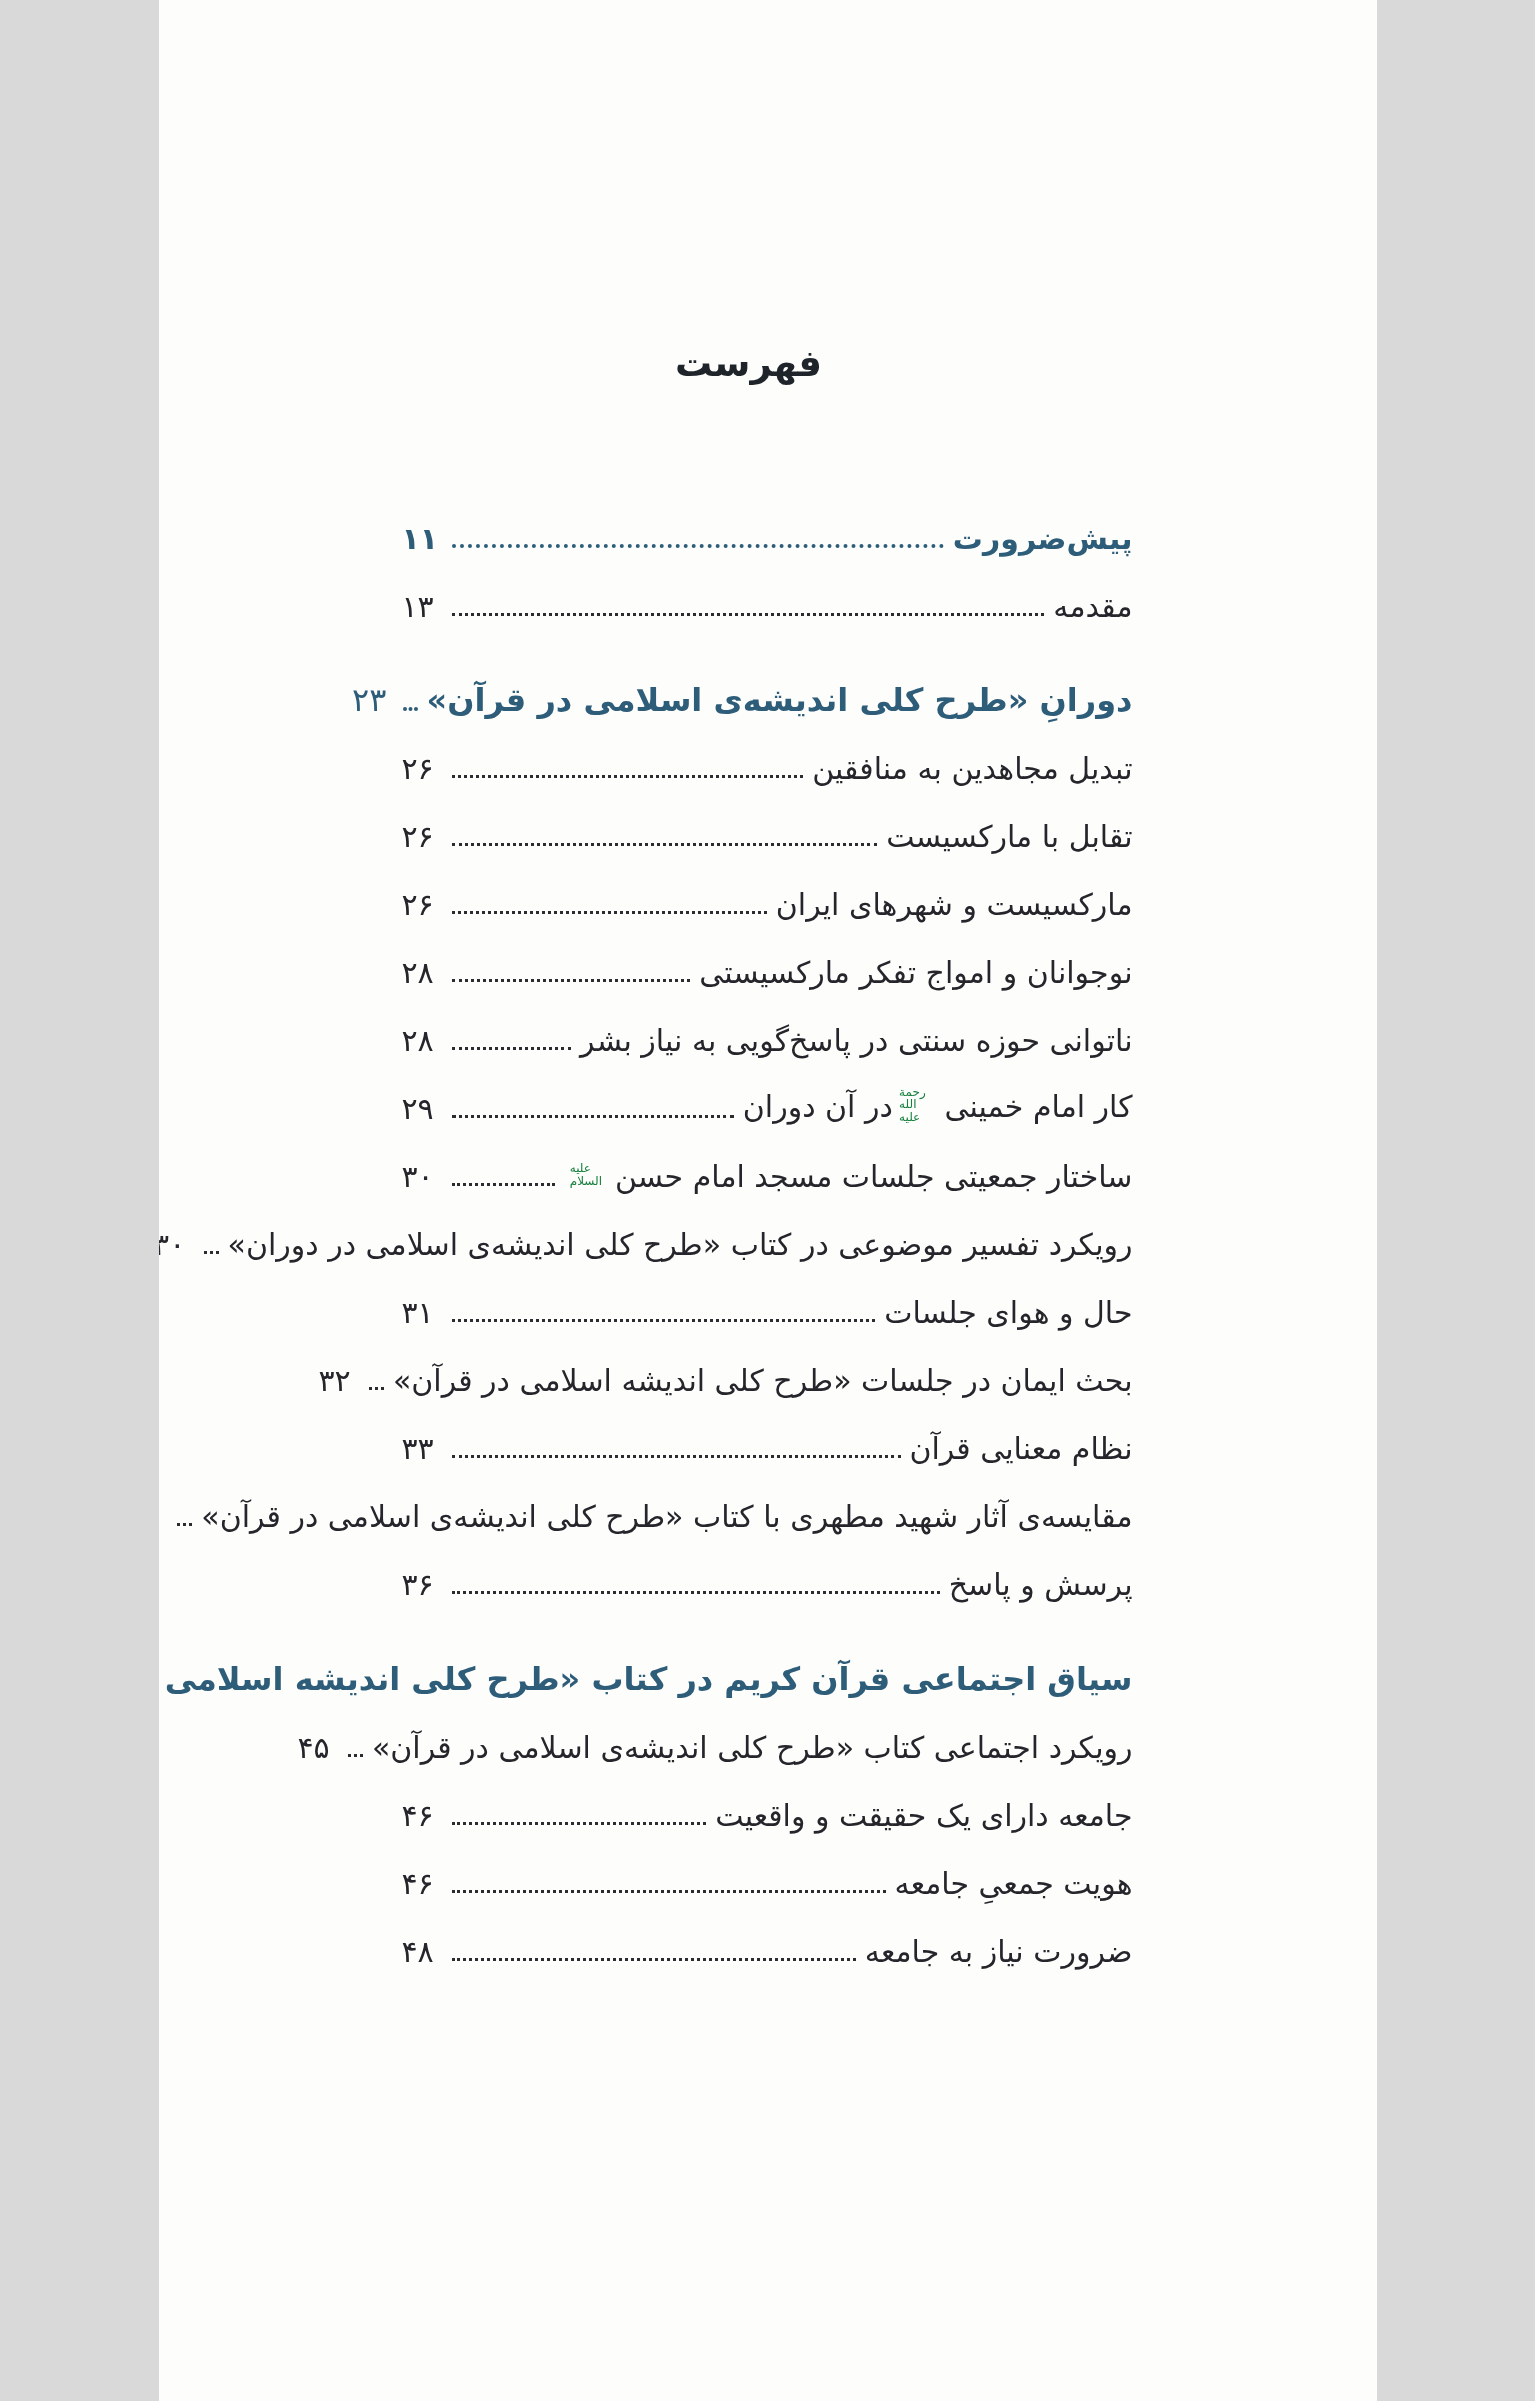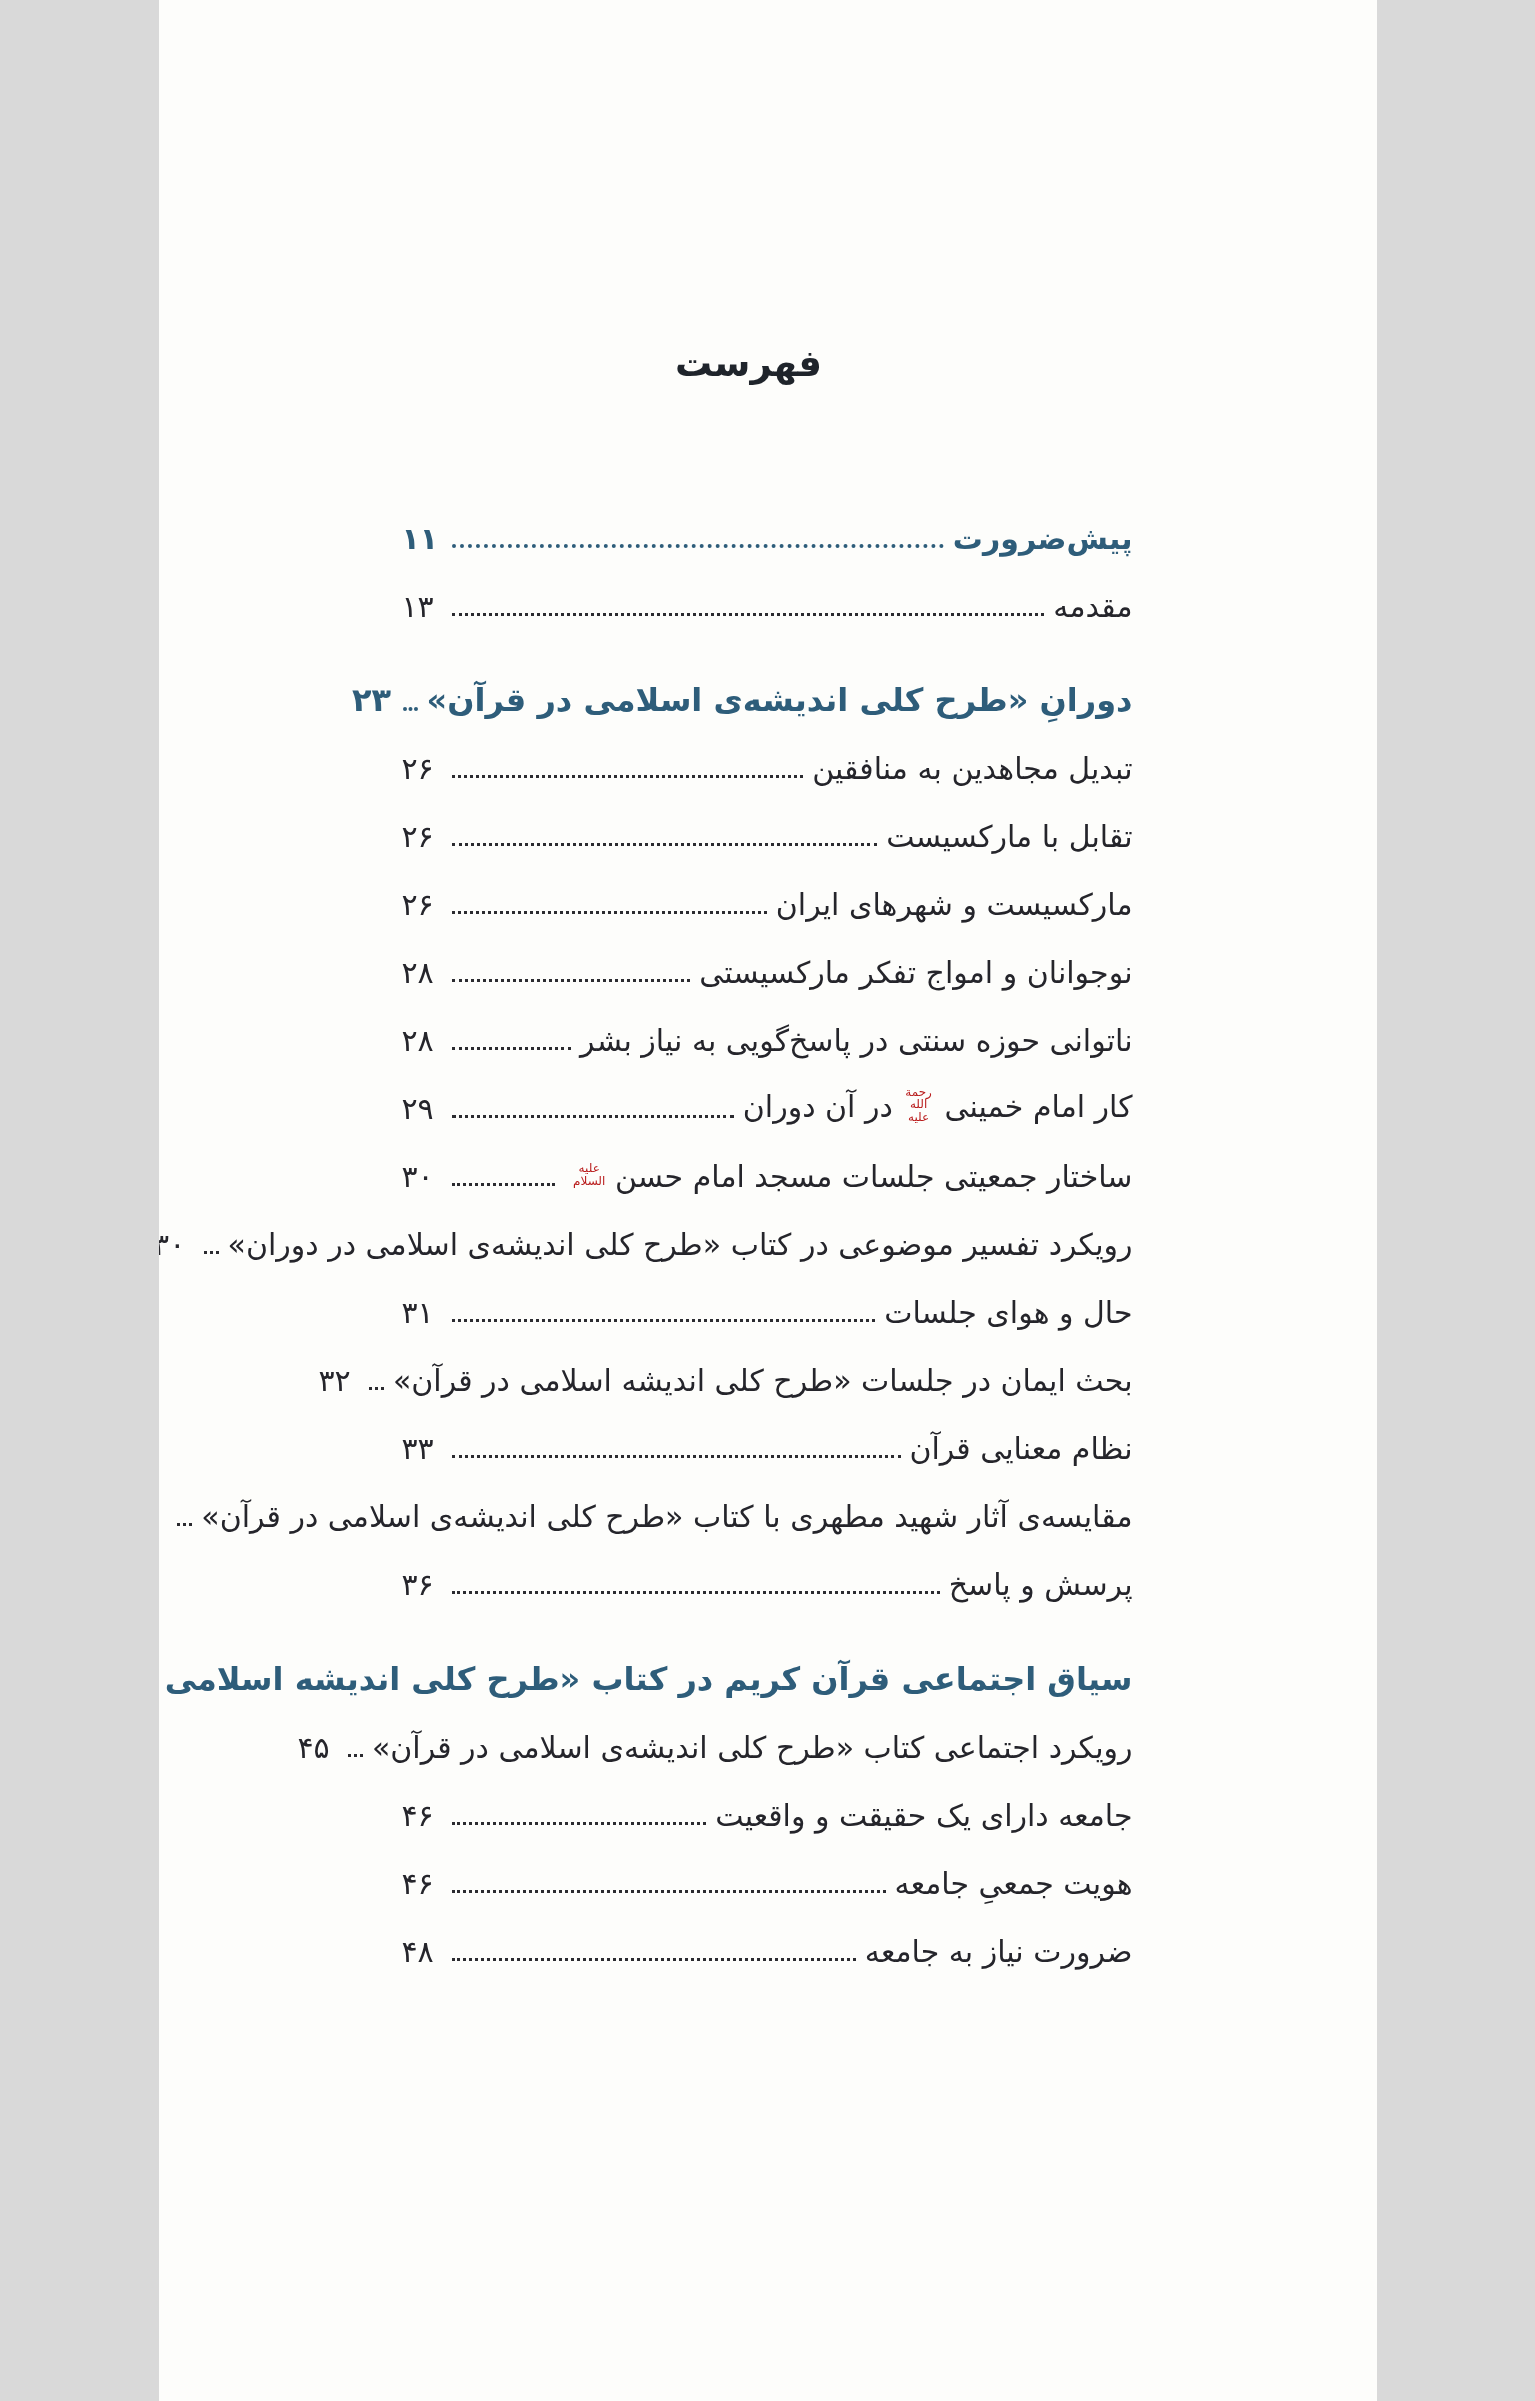--- a/index.html
+++ b/index.html
@@ -58,34 +58,34 @@
     text-align: left;
     font-size: 30px;
   }
   
   .accent, .heading, .subheading {
     color: var(--accent, #2e5d7a);
     font-weight: bold;
   }
   .accent .leader, .heading .leader { border-color: currentColor; border-bottom-width: 4.4px; }
   .heading { font-size: 32px; margin-top: 26.6px; }
-  .heading .pagenum { font-size: 32px; font-weight: bold; }
+  .heading .pagenum { font-size: 32px; font-weight: normal; }
   .subheading { font-size: 30px; height: 46px; margin-bottom: 24px; }
   .honorific {
     display: inline-block;
     vertical-align: middle;
     font-size: 12px;
     font-weight: normal;
     line-height: 1.05;
     max-width: 39px;
     white-space: normal;
-    text-align: center;
+    text-align: left;
     margin: 0 6.3px;
     transform: translateY(-3.8px);
-    color: #b91c1c;
+    color: #15803d;
   }
 </style>
 </head>
 <body>
 
 <div class="page" style="--accent: #2e5d7a; background: rgb(253, 253, 251); color: rgb(37, 37, 43);">
   <div class="title">فهرست</div>
   <div class="toc">
       <div dir="rtl" class="row entry accent">
         <span class="label">پیش‌ضرورت</span>

